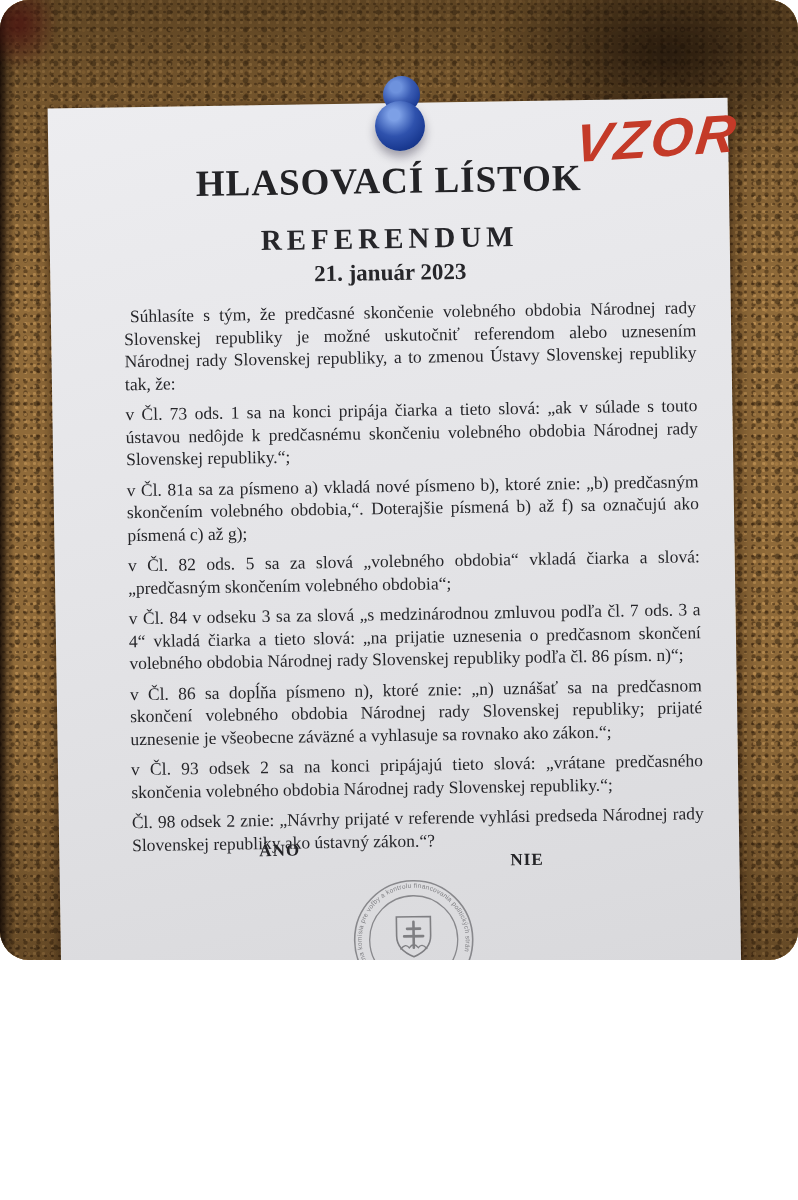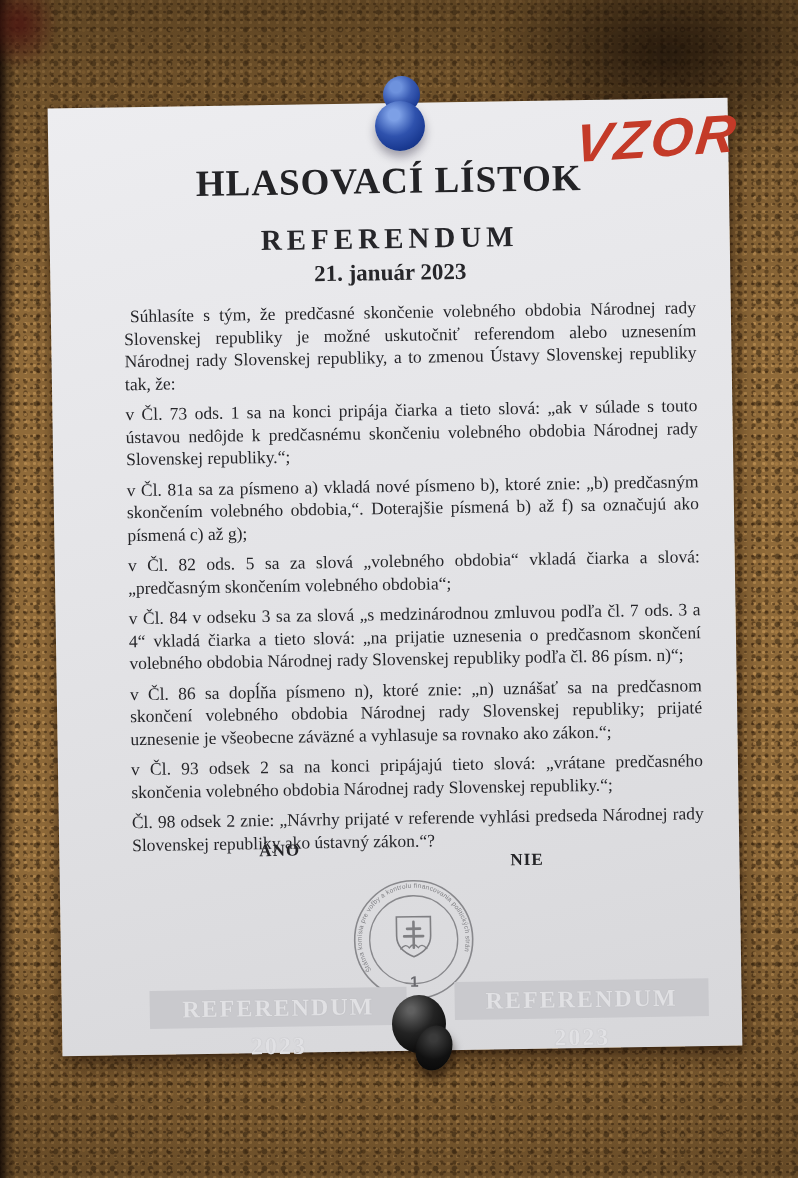--- a/index.html
+++ b/index.html
@@ -1,17 +1,17 @@
 <!DOCTYPE html>
 <html lang="sk"><head>
 <meta charset="utf-8">
 <style>
   html,body{margin:0;padding:0;}
-  .scene{position:relative;width:798px;height:1178px;overflow:hidden;
-         background:#8f6a39;font-family:"Liberation Serif",serif;}
+  .scene{position:relative;width:798px;height:960px;overflow:hidden;
+         background:#8f6a39;font-family:"Liberation Serif",serif;border-radius:29px;}
 
   
   .cork{position:absolute;inset:0;background-color:#8f6a39;
     background-image:
       radial-gradient(circle, rgba(49,30,12,.55) 0 1px, transparent 1.6px),
       radial-gradient(circle, rgba(210,163,98,.5) 0 1.2px, transparent 2px),
       radial-gradient(circle, rgba(58,36,14,.5) 0 1.6px, transparent 2.6px),
       radial-gradient(circle, rgba(178,132,72,.55) 0 1.4px, transparent 2.4px),
       radial-gradient(circle, rgba(33,20,8,.42) 0 2.2px, transparent 3.4px);
     background-size:7px 8px,9px 7px,13px 11px,11px 14px,19px 17px;

